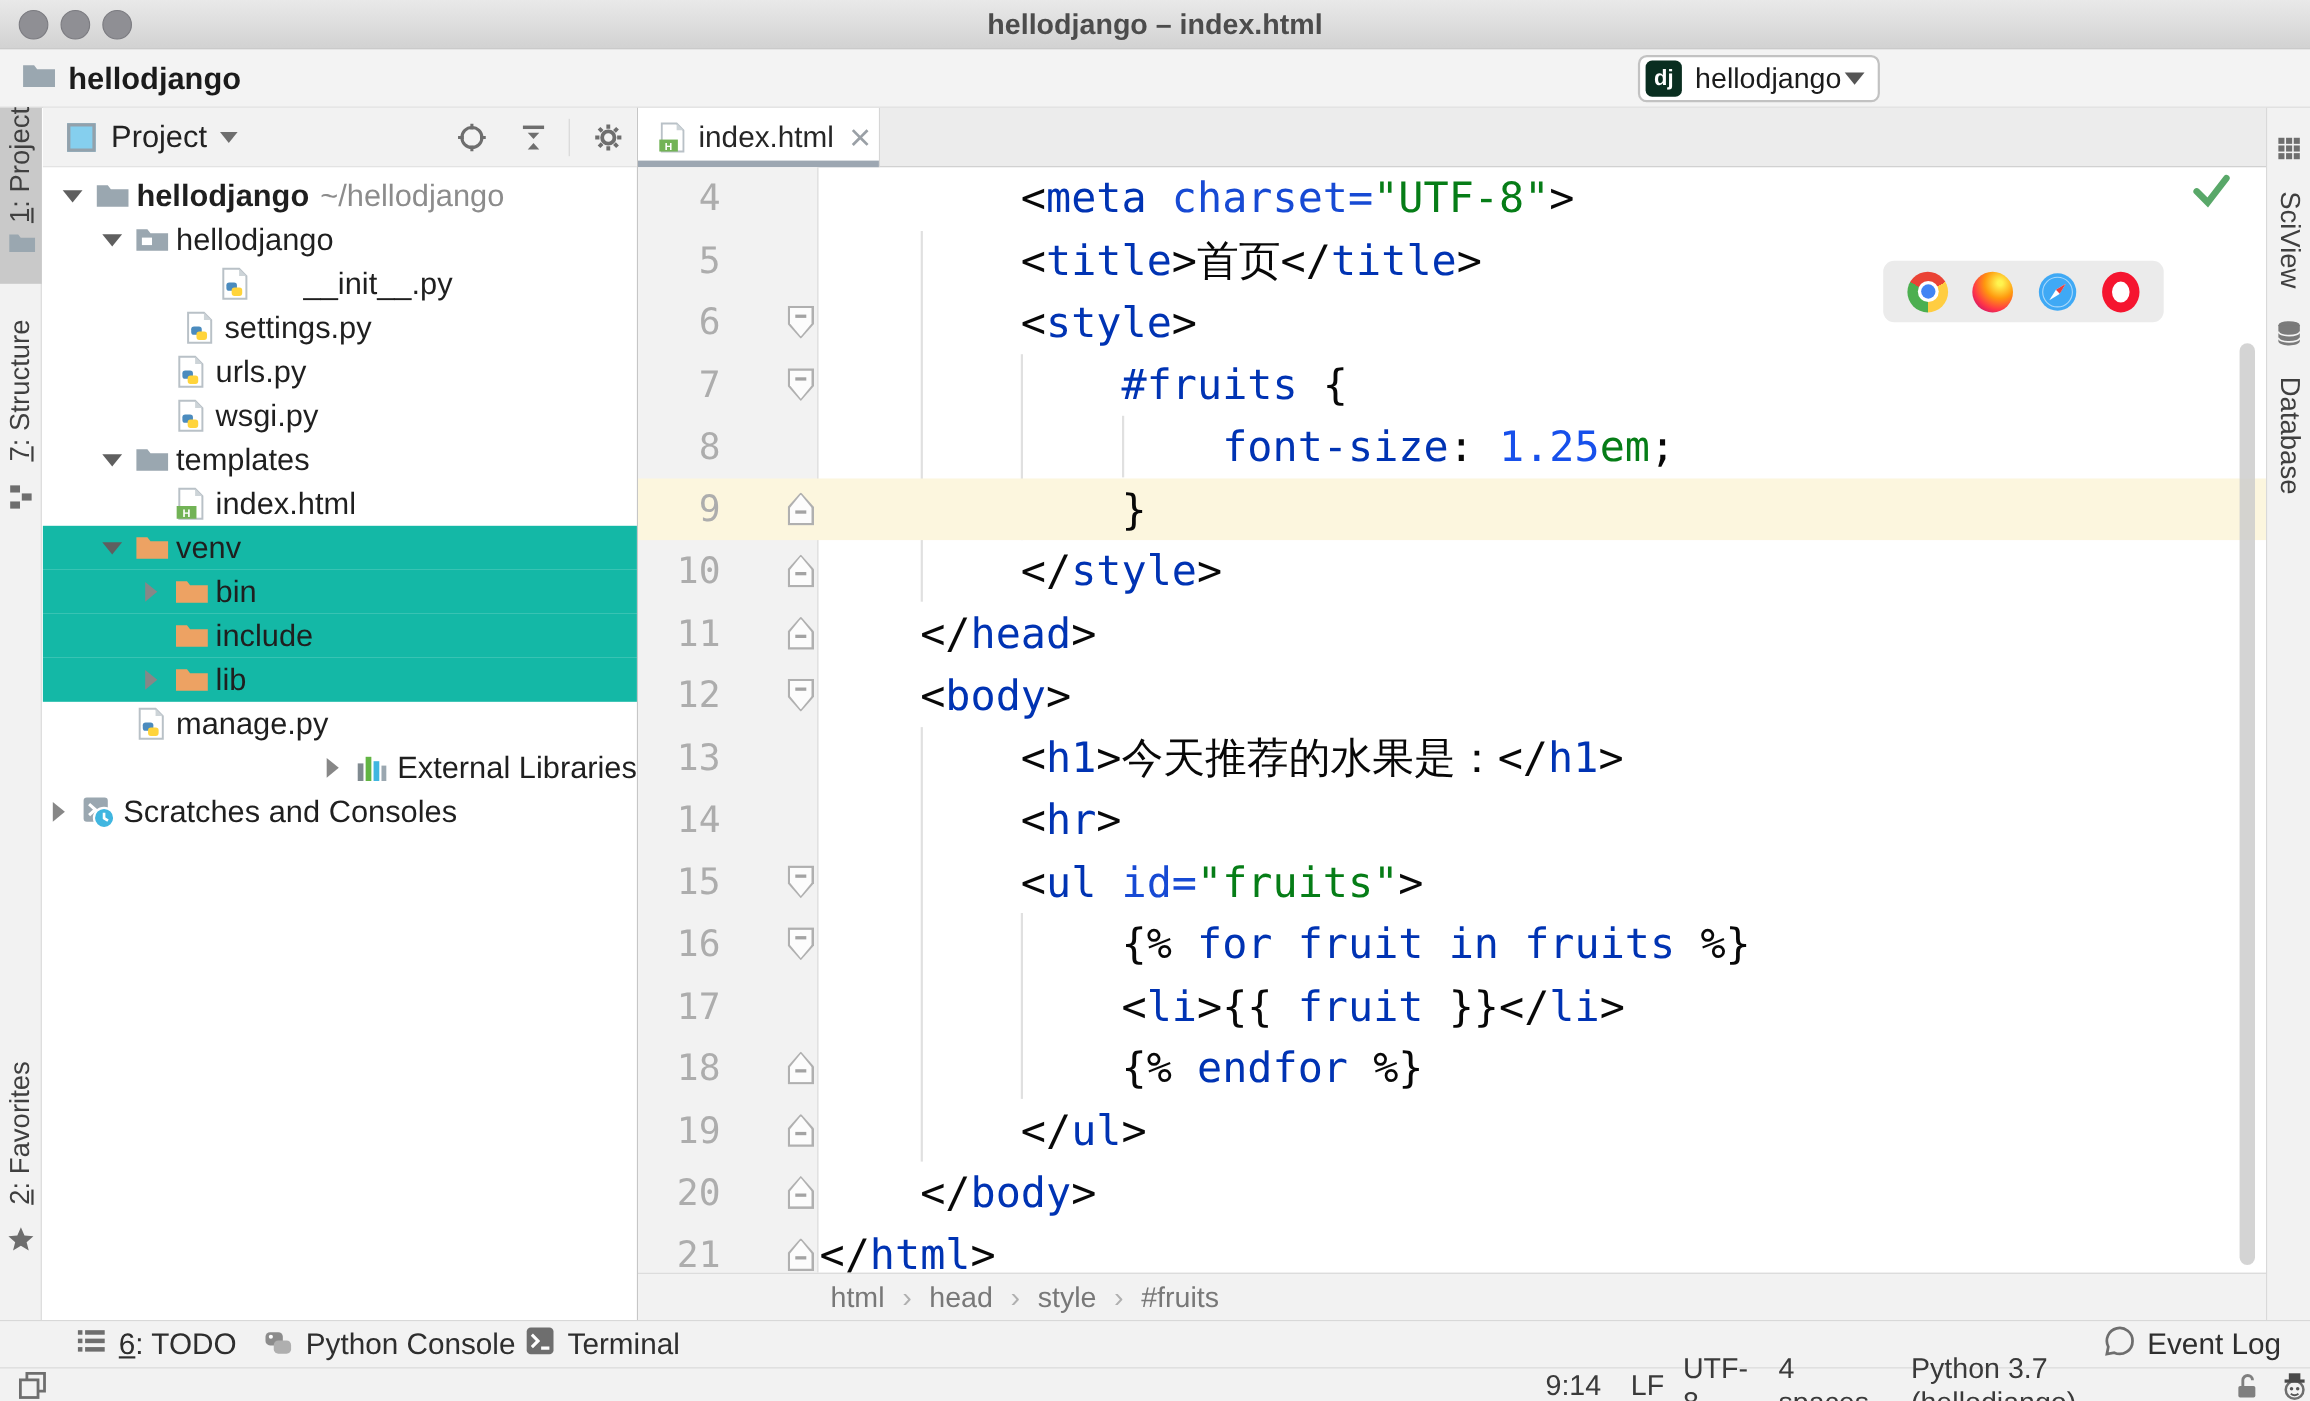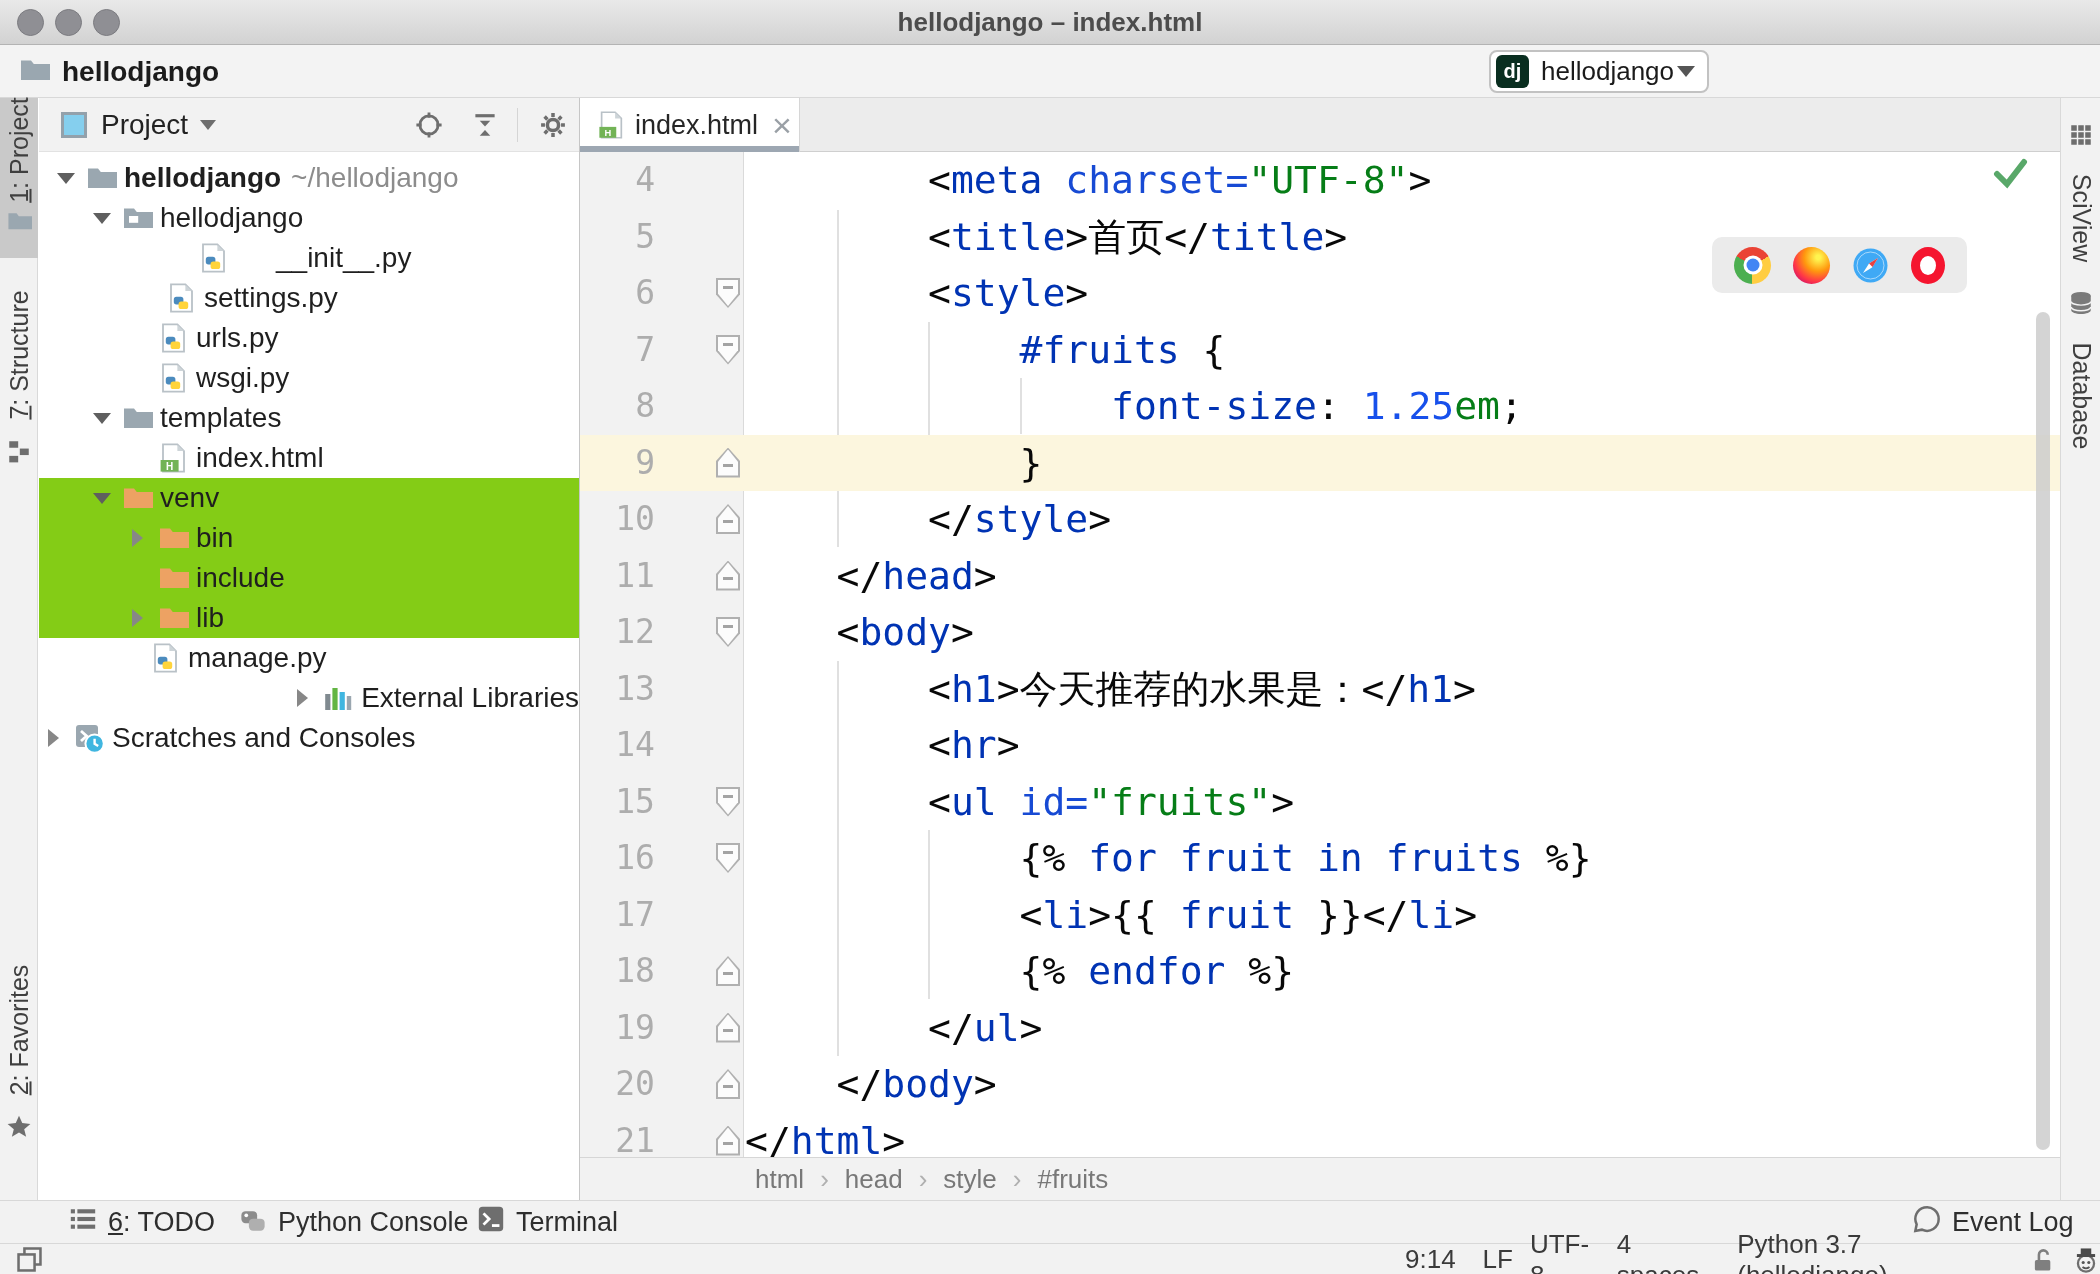--- a/index.html
+++ b/index.html
@@ -64,21 +64,21 @@
   #panel-header .ttl { margin-left:14px; font-size:28px; color:#222; }
   #panel-header .dd { margin-left:12px; width:0; height:0; border-left:8px solid transparent;
     border-right:8px solid transparent; border-top:10px solid #6e6e6e; }
   .ph-ic { position:absolute; top:13px; width:28px; height:28px; }
   .ph-ic svg{width:28px;height:28px}
   #ph-locate{left:376px} #ph-collapse{left:432px}
   #ph-div{position:absolute; left:478px; top:10px; width:1px; height:34px; background:#d5d5d5;}
   #ph-gear{left:500px} #ph-hide{left:552px}
   #tree { position:absolute; left:0; top:60px; width:100%; }
   .trow { display:flex; align-items:center; height:40px; font-size:28px; color:#1f1f1f; }
-  .trow.hl { background:#84cc16; }
+  .trow.hl { background:#14b8a6; }
   .arrow { width:34px; flex:0 0 34px; position:relative; }
   .arrow.open::before { content:""; position:absolute; left:6px; top:-5px;
     border-left:9px solid transparent; border-right:9px solid transparent; border-top:11px solid #5f5f5f; }
   .arrow.closed::before { content:""; position:absolute; left:9px; top:-9px;
     border-top:9px solid transparent; border-bottom:9px solid transparent; border-left:11px solid #878787; }
   .ticon { width:32px; flex:0 0 32px; height:32px; margin-right:7px; }
   .ticon svg { width:32px; height:32px; }
   .tlabel.b { font-weight:bold; }
   .thint { color:#8c8c8c; margin-left:10px; }
 
@@ -396,21 +396,21 @@
             </svg></span>
           <span class="tlabel">include</span>
         </div>
         <div class="trow hl" style="padding-left: 84px;">
           <span class="arrow closed"></span>
           <span class="ticon"><svg viewBox="0 0 16 16">
               <path d="M1.5 3.2h5l1.4 1.8h8.1v8H1.5z" fill="#EDA263"></path>
             </svg></span>
           <span class="tlabel">lib</span>
         </div>
-        <div class="trow" style="padding-left: 48px; margin-left: 28px;">
+        <div class="trow" style="padding-left: 48px;">
           <span class="arrow"></span>
           <span class="ticon"><svg viewBox="0 0 16 16">
               <path d="M3 1.2h7.2l3.3 3.3v10.3H3z" fill="#fff" stroke="#B9C1C7" stroke-width=".9"></path>
               <path d="M10.2 1.2l3.3 3.3h-3.3z" fill="#CDD4D8"></path>
               <rect x="4.4" y="7.4" width="4.8" height="3.8" rx="1.3" fill="#4B8BBE"></rect>
               <rect x="6.8" y="9.7" width="4.8" height="3.8" rx="1.3" fill="#FFD43B"></rect>
             </svg></span>
           <span class="tlabel">manage.py</span>
         </div>
         <div class="trow" style="padding-left: 12px; justify-content: flex-end;">

